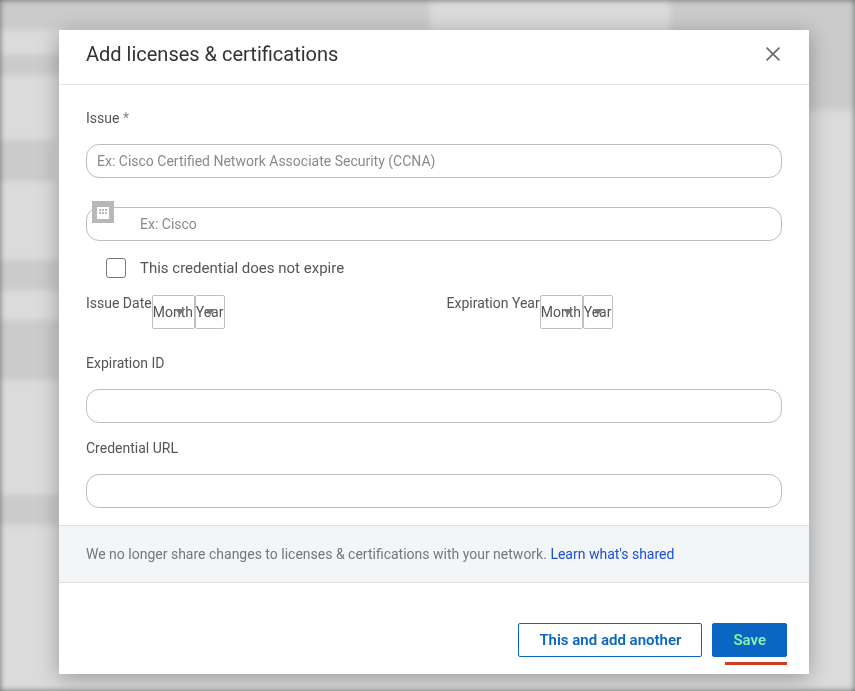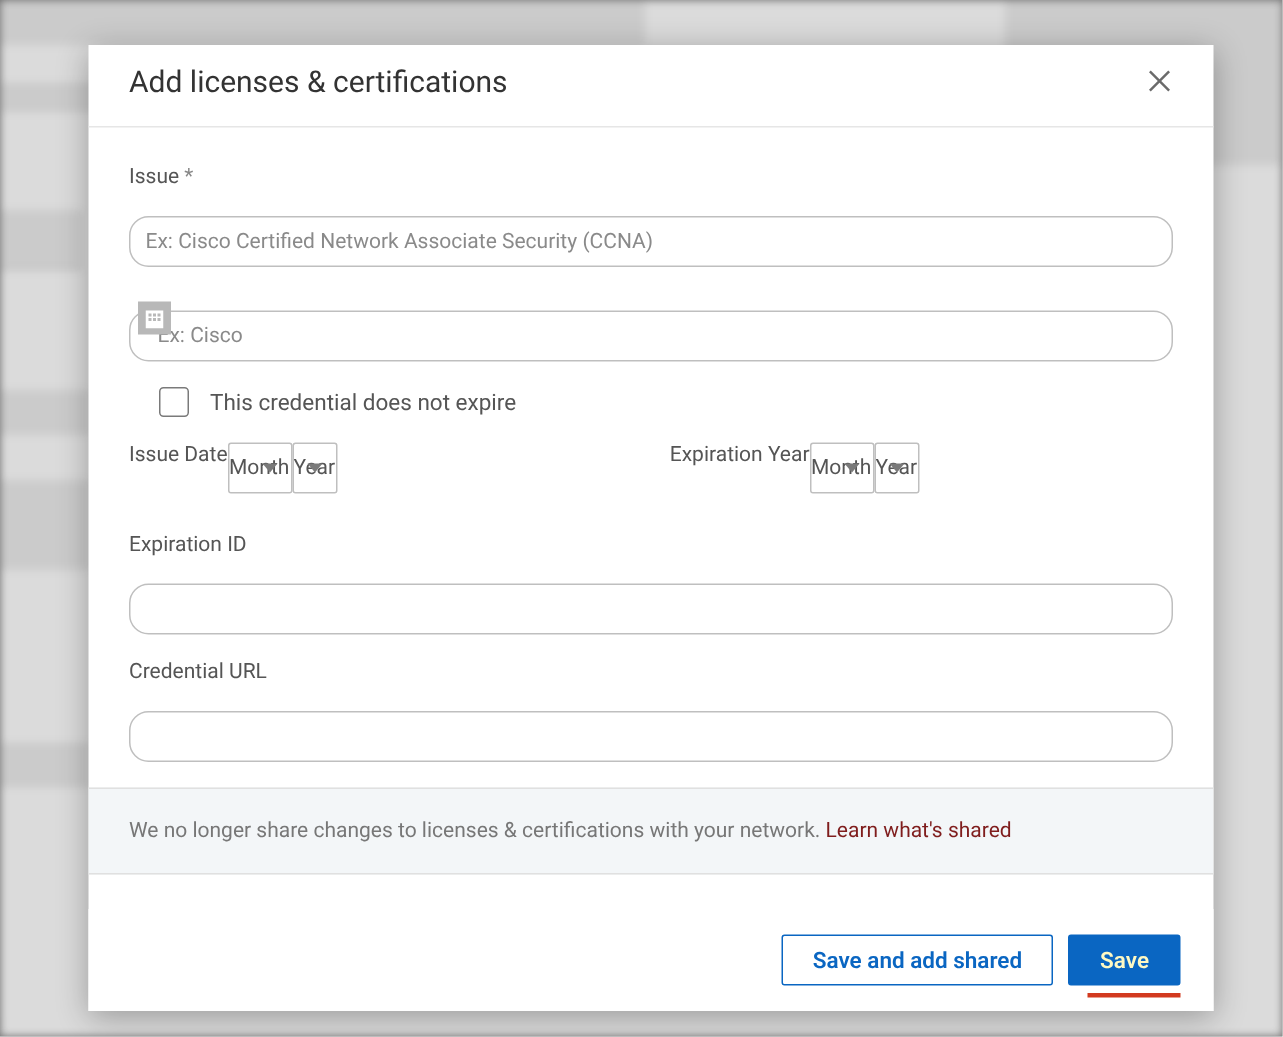--- a/index.html
+++ b/index.html
@@ -18,36 +18,36 @@
     .m-title{font-size:20px;font-weight:400;color:#333;}
     .close-ic{width:22px;height:22px;color:#6a6a6a;cursor:pointer;}
     .m-body{flex:1;padding:25px 27px 0 27px;overflow:hidden;}
     .field{margin-bottom:17px;}
     .lbl{font-size:14px;color:#555;margin-bottom:6px;display:block;}
     .req{color:#888;}
     .inp{width:100%;height:34px;border:1px solid #bfbfbf;border-radius:13px;padding:0 10px;font-size:14px;color:#1d4ed8;outline:none;margin-top:12px;}
     .inp::placeholder{color:#8a8a8a;}
     .org-wrap{position:relative;}
     .org-ic{position:absolute;left:6px;top:6px;width:22px;height:22px;background:#b8b8b8;display:flex;align-items:center;justify-content:center;color:#fff;font-size:12px;}
-    .inp-org{padding-left:18px;}
+    .inp-org{padding-left:53px;}
     .chk-row{display:flex;align-items:center;gap:14px;margin-bottom:17px;margin-left:20px;}
     .chk{width:20px;height:20px;border:1.5px solid #7a7a7a;border-radius:3px;cursor:pointer;flex-shrink:0;}
     .chk-lbl{font-size:15px;color:#555;}
     .dates{display:flex;gap:25px;margin-bottom:17px;}
     .date-col{flex:1;display:flex;flex-direction:row;}
     .sel{width:100%;height:34px;border:1px solid #bfbfbf;border-radius:2px;padding:0 0;font-size:14px;color:#555;background:#fff;appearance:none;position:relative;cursor:pointer;margin-bottom:9px;}
     .sel-wrap{position:relative;margin-bottom:9px;}
     .sel-wrap .sel{margin-bottom:0;}
     .chev{position:absolute;right:10px;top:50%;transform:translateY(-50%);width:0;height:0;border-left:5px solid transparent;border-right:5px solid transparent;border-top:6px solid #7a7a7a;pointer-events:none;}
     .notice{margin:0 -27px;padding:20px 27px;background:#f3f6f8;border-top:1px solid #e0e0e0;border-bottom:1px solid #e0e0e0;font-size:14px;color:#777;}
-    .notice a{color:#7f1d1d;text-decoration:none;}
+    .notice a{color:#1d4ed8;text-decoration:none;}
     .m-foot{padding:17px 22px;display:flex;justify-content:flex-end;gap:10px;position:relative;background:#fff;}
     .btn{height:34px;padding:0 20px;font-size:15px;font-weight:600;border-radius:2px;cursor:pointer;}
     .btn-sec{background:#fff;border:1px solid #0a66c2;color:#0a66c2;}
-    .btn-pri{background:#0a66c2;border:1px solid #0a66c2;color:#fef9c3;}
+    .btn-pri{background:#0a66c2;border:1px solid #0a66c2;color:#86efac;}
     .under{position:absolute;right:22px;bottom:9px;width:62px;height:3px;background:#d23a1f;}
   </style>
 </head>
 <body>
 
 <div class="bg">
   <div class="bg-block bg1"></div>
   <div class="bg-block bg2"></div>
   <div class="bg-block bg3"></div>
   <div class="bg-block bg4"></div>
@@ -115,17 +115,17 @@
       <label class="lbl">Credential URL</label>
       <input class="inp" style="">
     </div>
 
     <div class="notice">
       <span>We no longer share changes to licenses &amp; certifications with your network. </span><a href="#">Learn what's shared</a>
     </div>
   </div>
 
   <div class="m-foot">
-    <button class="btn btn-sec">Save and add shared</button>
+    <button class="btn btn-sec">This and add another</button>
     <button class="btn btn-pri">Save</button>
     <div class="under"></div>
   </div>
 </div>
 
 </body></html>

